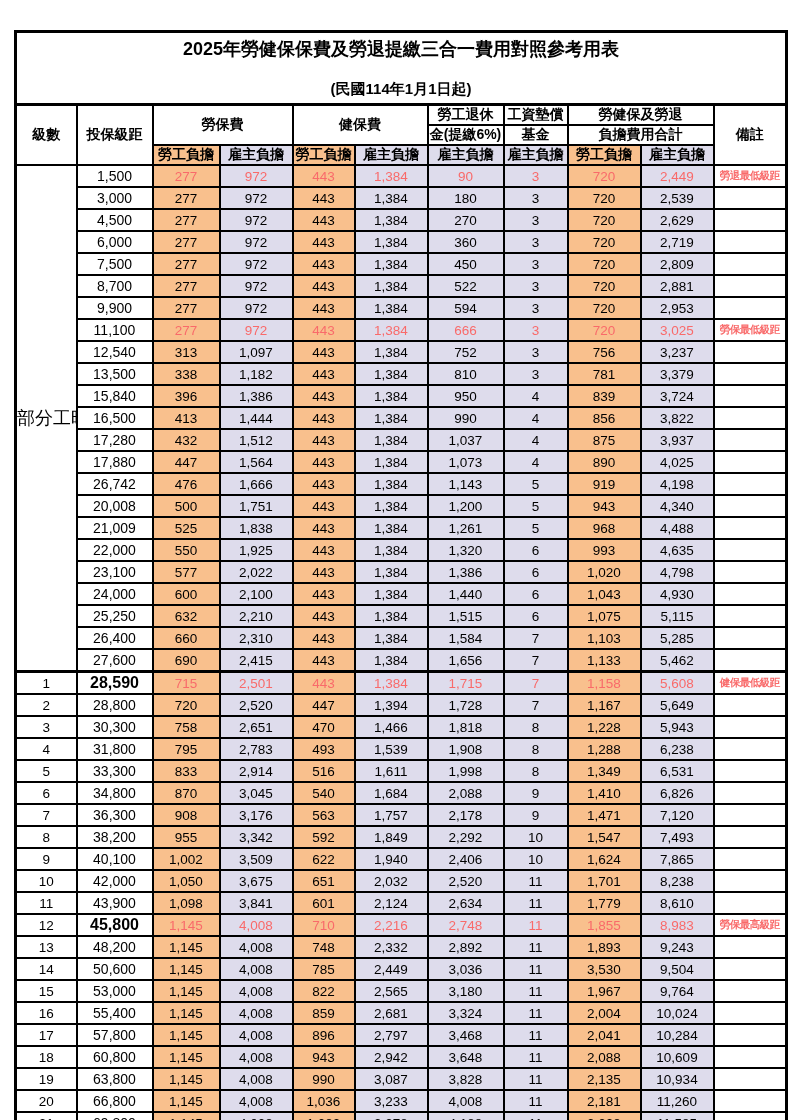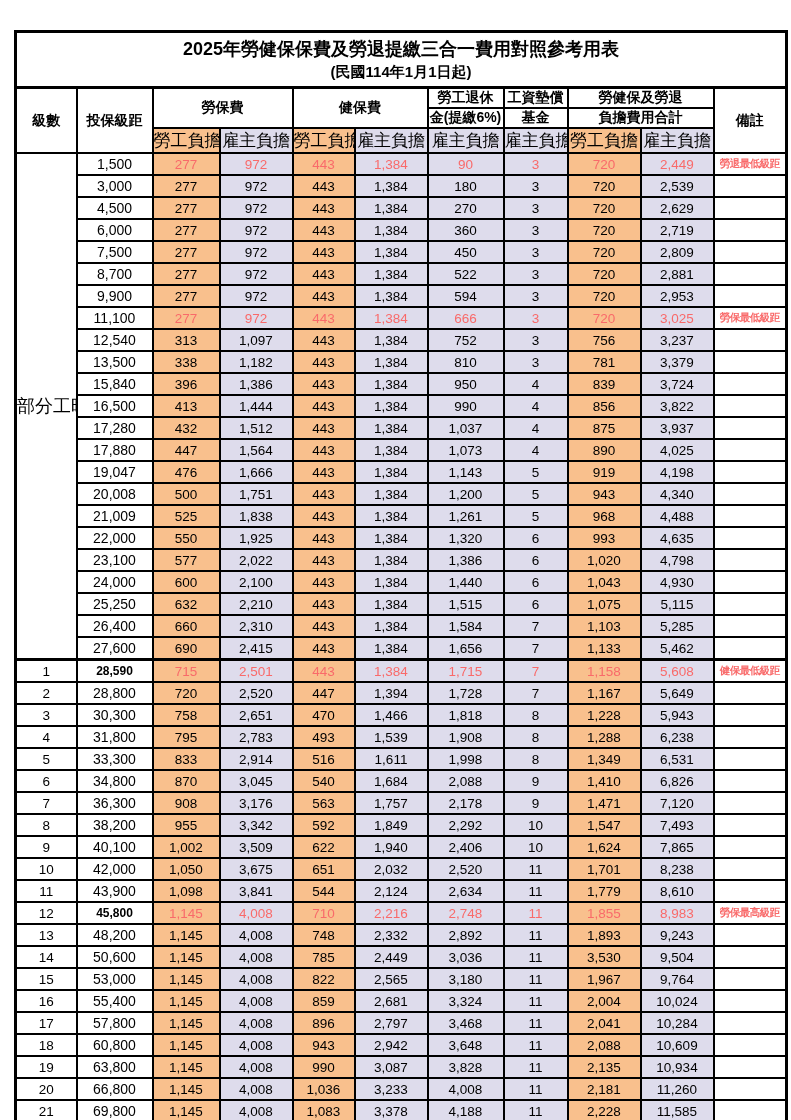--- a/index.html
+++ b/index.html
@@ -19,28 +19,28 @@
   th, td {
     border: 2px solid #000;
     text-align: center;
     vertical-align: middle;
     padding: 0;
     overflow: hidden;
     white-space: nowrap;
   }
   .title-cell { border-bottom: 3px solid #000; padding: 3px 0 4px 0; background: #fff; }
   .title-line1 { font-size: 18px; font-weight: bold; line-height: 26px; }
-  .title-line2 { font-size: 15px; font-weight: bold; line-height: 20px; }
+  .title-line2 { font-size: 15px; font-weight: bold; line-height: 20px; margin-top: 17px; }
   tr.h-row th { font-size: 14px; font-weight: bold; height: 17px; background: #fff; }
-  tr.h-sub th { font-size: 17px; font-weight: normal; height: 17px; }
+  tr.h-sub th { font-size: 14px; font-weight: bold; height: 17px; }
   .emp { background: #f9c08d; }
   .er  { background: #dedcec; }
   td { font-size: 13.5px; height: 20px; background: #fff; }
   td.salary { font-size: 14px; border-radius: 6px; }
-  td.salary.sbold { font-size: 12px; font-weight: bold; }
+  td.salary.sbold { font-size: 16px; font-weight: bold; }
   td.grade { font-size: 13.5px; }
   td.part-time { font-size: 18px; letter-spacing: 0; }
   td.note { font-size: 10.5px; font-weight: bold; color: #f96a6a; letter-spacing: -0.5px; margin-left: 28px; }
   tr.hl td.val, tr.hl td.note { color: #f96a6a; }
   tr.sec-start td { border-top: 3px solid #000; }
 </style>
 </head>
 <body>
 
 <div class="page">
@@ -255,21 +255,21 @@
           <td class="val er">1,564</td>
           <td class="val emp">443</td>
           <td class="val er">1,384</td>
           <td class="val er">1,073</td>
           <td class="val er">4</td>
           <td class="val emp">890</td>
           <td class="val er">4,025</td>
           <td class="note"></td>
         </tr>
         <tr>
-          <td class="salary">19,047</td>
+          <td class="salary">26,742</td>
           <td class="val emp">476</td>
           <td class="val er">1,666</td>
           <td class="val emp">443</td>
           <td class="val er">1,384</td>
           <td class="val er">1,143</td>
           <td class="val er">5</td>
           <td class="val emp">919</td>
           <td class="val er">4,198</td>
           <td class="note"></td>
         </tr>
@@ -497,21 +497,21 @@
           <td class="val er">11</td>
           <td class="val emp">1,701</td>
           <td class="val er">8,238</td>
           <td class="note"></td>
         </tr>
         <tr>
           <td class="grade">11</td>
           <td class="salary">43,900</td>
           <td class="val emp">1,098</td>
           <td class="val er">3,841</td>
-          <td class="val emp">544</td>
+          <td class="val emp">601</td>
           <td class="val er">2,124</td>
           <td class="val er">2,634</td>
           <td class="val er">11</td>
           <td class="val emp">1,779</td>
           <td class="val er">8,610</td>
           <td class="note"></td>
         </tr>
         <tr class="hl">
           <td class="grade">12</td>
           <td class="salary sbold">45,800</td>

